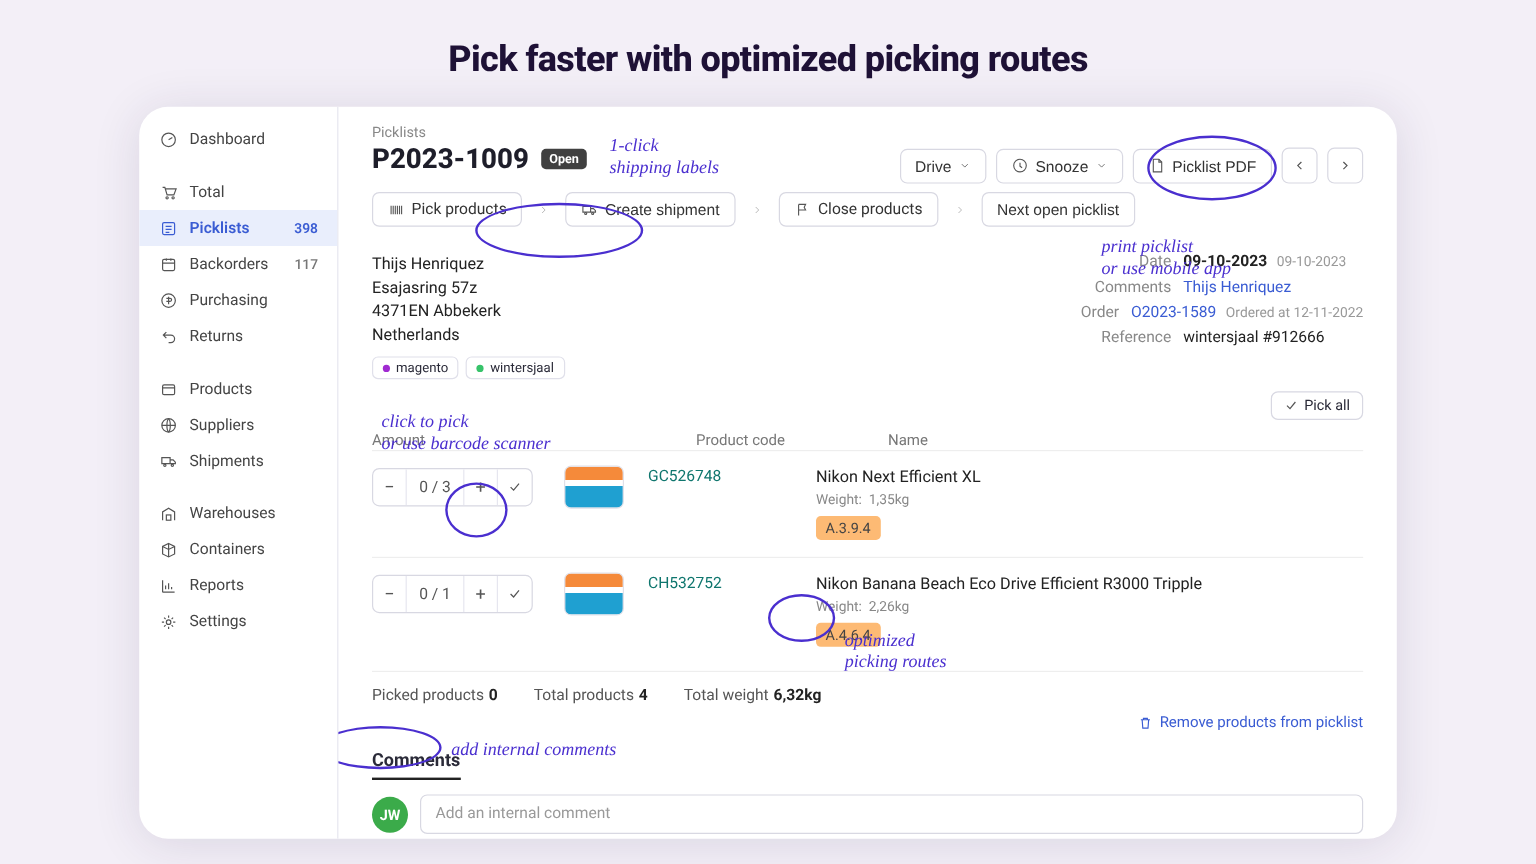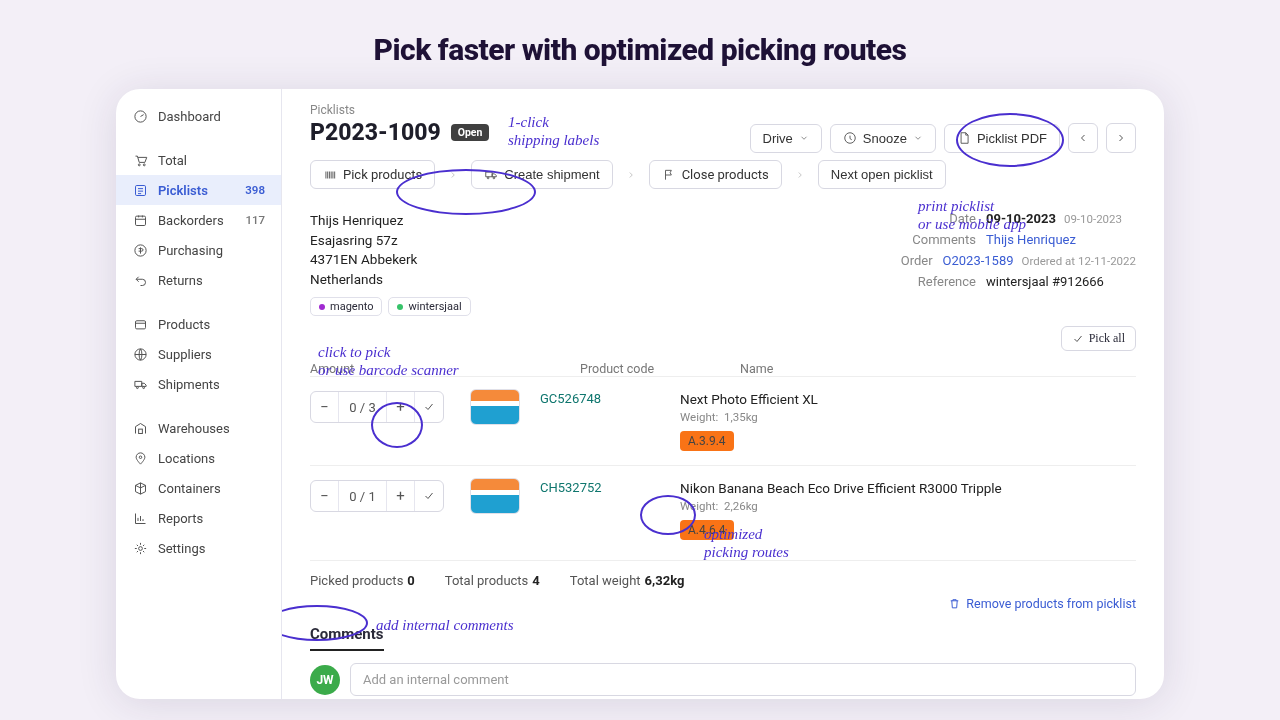--- a/index.html
+++ b/index.html
@@ -42,38 +42,38 @@
   .tag { border:1px solid #e0e0ea; border-radius:5px; padding:2px 8px; font-size:11px; display:inline-flex; align-items:center; gap:5px; }
   .dot { width:6px; height:6px; border-radius:50%; display:inline-block; }
   .meta { font-size:13px; }
   .meta-row { display:flex; gap:10px; justify-content:flex-end; margin-bottom:6px; }
   .meta-label { color:#888; width:76px; text-align:right; }
   .meta-val { color:#222; min-width:150px; }
   .meta-sub { color:#999; font-size:11.5px; margin-left:8px; }
   .link { color:#3a5cd3; cursor:pointer; }
 
   .pick-all-row { display:flex; justify-content:flex-end; margin-top:10px; }
-  .pick-all { border:1px solid #d8d8e2; border-radius:6px; padding:4px 10px; font-size:12px; cursor:pointer; display:inline-flex; align-items:center; gap:5px;font-family:Liberation Serif, serif; }
+  .pick-all { border:1px solid #d8d8e2; border-radius:6px; padding:4px 10px; font-size:12px; cursor:pointer; display:inline-flex; align-items:center; gap:5px; }
 
   .cols { display:flex; margin-top:10px; font-size:12.5px; color:#777; }
   .col-amount { width:200px; }
   .col-code { width:160px; }
   .col-name { flex:1; }
 
   .line { display:flex; align-items:flex-start; padding:14px 0; border-top:1px solid #eee; }
   .qty-group { display:flex; border:1px solid #d8d8e2; border-radius:6px; overflow:hidden; margin-right:26px; }
   .qty-group .cell { width:28px; height:30px; display:flex; align-items:center; justify-content:center; border-right:1px solid #e6e6ef; cursor:pointer; font-size:15px; color:#555; }
   .qty-group .cell:last-child { border-right:none; }
   .qty-group .qty { width:48px; font-size:13px; cursor:default; }
   .thumb { width:50px; height:36px; border-radius:6px; margin-right:20px; background:linear-gradient(180deg,#f58a3a 0 32%,#ffffff 32% 48%, #1fa0d1 48% 100%); border:1px solid #e0e0e8; margin-top:-2px; }
   .pcode { width:140px; font-size:13px; color:#0f766e; cursor:pointer; }
   .pname-block { flex:1; }
   .pname { font-size:13.5px; color:#222; }
   .pweight { font-size:11.5px; color:#888; margin-top:3px; }
-  .loc { display:inline-block; margin-top:7px; background:#f97316; border-radius:4px; padding:3px 8px; font-size:12px; color:#444; }
+  .loc { display:inline-block; margin-top:7px; background:#fdba74; border-radius:4px; padding:3px 8px; font-size:12px; color:#444; }
 
   .totals { display:flex; gap:30px; margin-top:6px; border-top:1px solid #eee; padding-top:12px; font-size:13px; color:#555; }
   .totals b { color:#222; font-weight:700; margin-left:4px; }
 
   .remove-row { display:flex; justify-content:flex-end; margin-top:8px; }
   .remove-link { color:#3a5cd3; font-size:12.5px; display:inline-flex; align-items:center; gap:5px; cursor:pointer; }
 
   .comments-header { margin-top:14px; }
   .comments-tab { font-size:15px; font-weight:700; display:inline-block; padding-bottom:6px; border-bottom:2px solid #222; }
   .comment-input-row { display:flex; align-items:center; gap:10px; margin-top:12px; }
@@ -180,29 +180,20 @@
       </div>
     <div class="nav-gap"></div>
     <div class="nav-item">
         <span class="nav-icon">
           <svg width="15" height="15" viewBox="0 0 24 24">
             <path d="M4 20V9l8-5 8 5v11"></path>
             <rect x="9" y="13" width="6" height="7"></rect>
           </svg>
         </span>
         <span>Warehouses</span>
-      </div>
-    <div class="nav-item">
-        <span class="nav-icon">
-          <svg width="15" height="15" viewBox="0 0 24 24">
-            <path d="M12 21s-7-7-7-11a7 7 0 0114 0c0 4-7 11-7 11z"></path>
-            <circle cx="12" cy="10" r="2"></circle>
-          </svg>
-        </span>
-        <span>Locations</span>
       </div>
     <div class="nav-item">
         <span class="nav-icon">
           <svg width="15" height="15" viewBox="0 0 24 24">
             <path d="M12 3l8 4v10l-8 4-8-4V7z"></path>
             <path d="M12 3v18M4 7l8 4 8-4"></path>
           </svg>
         </span>
         <span>Containers</span>
       </div>
@@ -371,21 +362,21 @@
         <span class="cell">+</span>
         <span class="cell">
             <svg width="12" height="12" viewBox="0 0 24 24" style="stroke:#555;fill:none;stroke-width:2">
               <path d="M5 12l5 5 9-11"></path>
             </svg>
           </span>
       </div>
       <div class="thumb"></div>
       <div class="pcode">GC526748</div>
       <div class="pname-block">
-        <div class="pname">Next Photo Efficient XL</div>
+        <div class="pname">Nikon Next Efficient XL</div>
         <div class="pweight"><span>Weight:</span>&nbsp;&nbsp;<span>1,35kg</span></div>
         <span class="loc">A.3.9.4</span>
       </div>
     </div>
 
     <div class="line">
       <div class="qty-group">
         <span class="cell">−</span>
         <span class="cell qty">0 / 1</span>
         <span class="cell">+</span>

